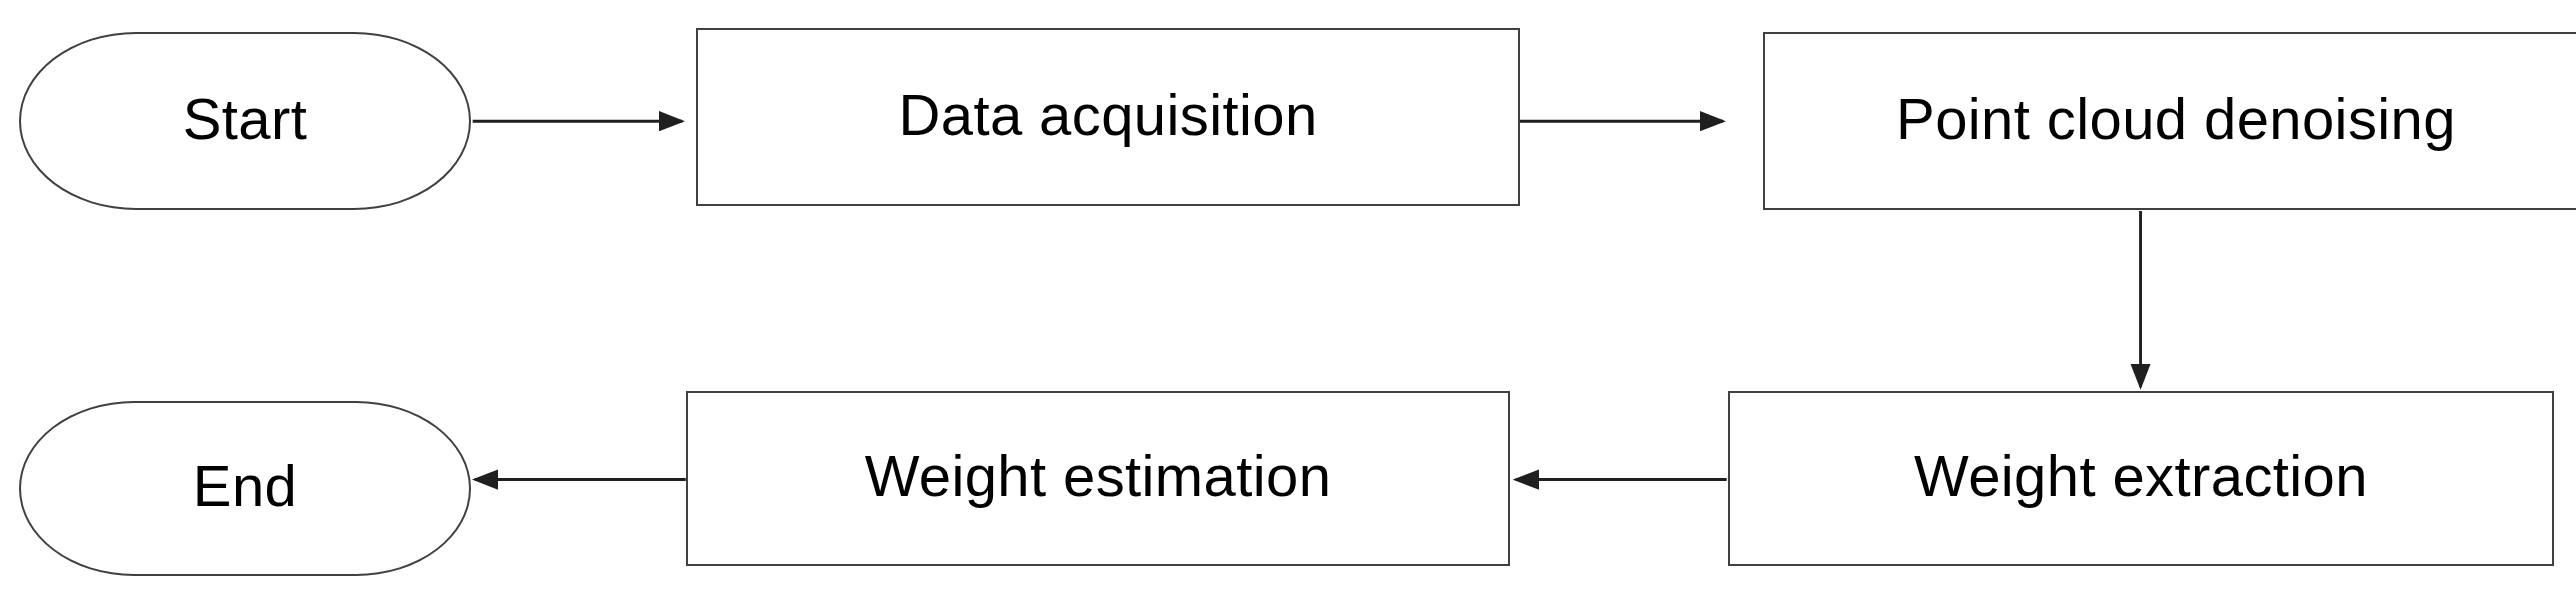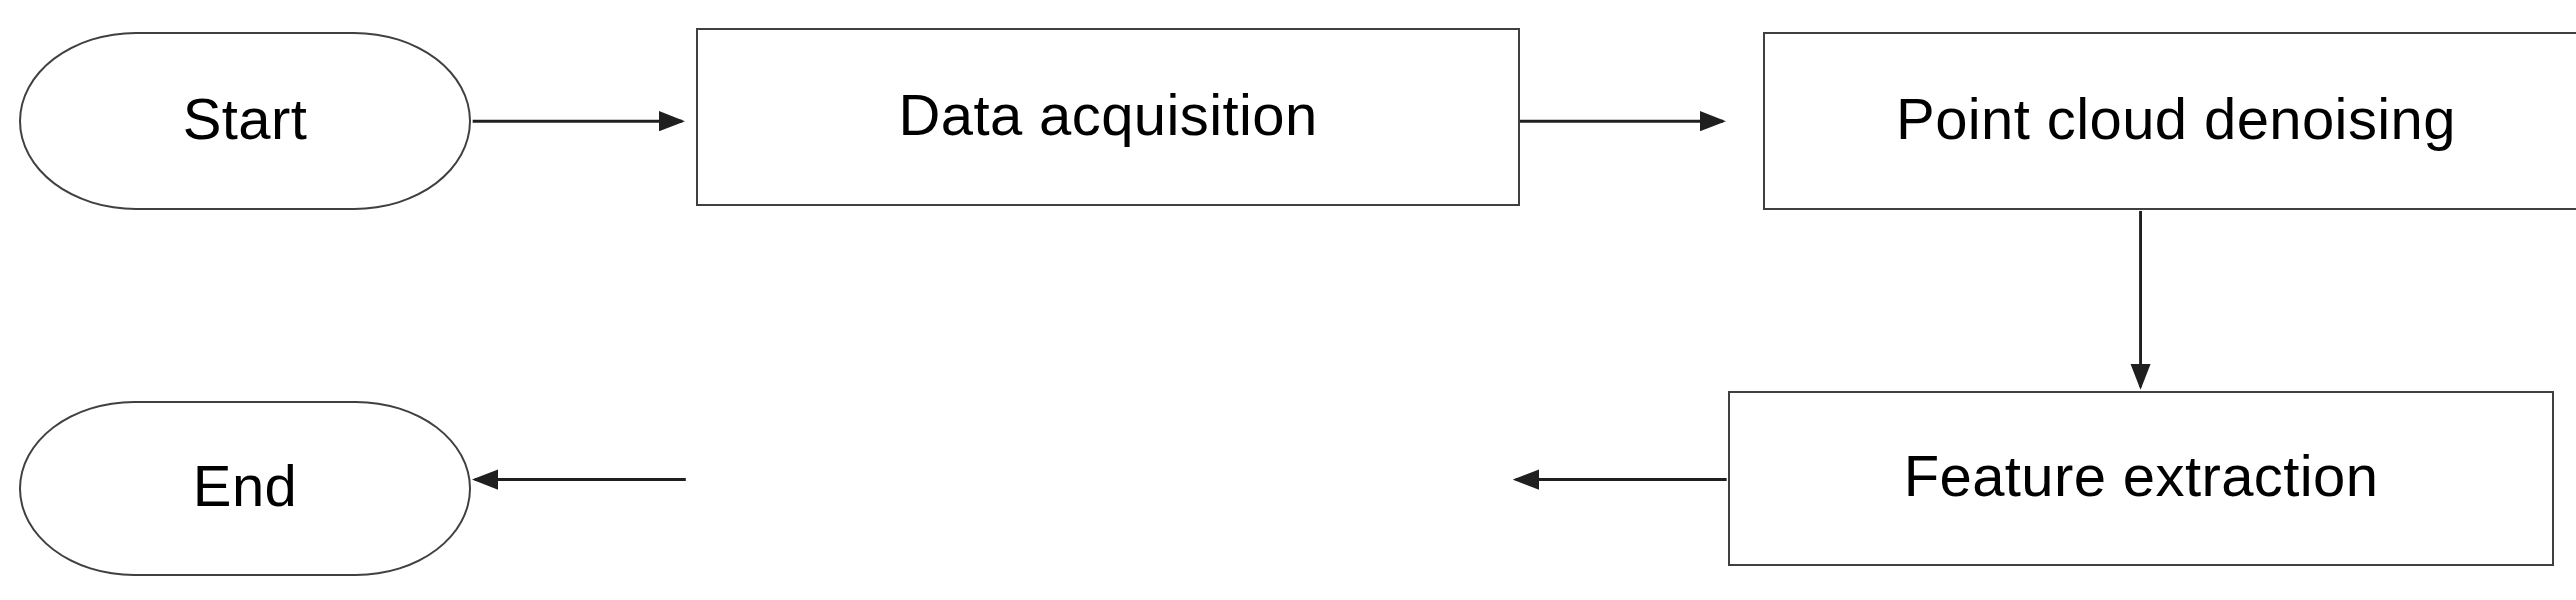--- a/index.html
+++ b/index.html
@@ -78,22 +78,25 @@
 
   <div class="node process" id="node-data-acquisition">
     <span class="label">Data acquisition</span>
   </div>
 
   <div class="node process" id="node-point-cloud">
     <span class="label">Point cloud denoising</span>
   </div>
 
   <div class="node process" id="node-feature-extraction">
-    <span class="label">Feature extraction</span>
+    <span class="label">Weight extraction</span>
   </div>
 
+  <div class="node process" id="node-weight-estimation">
+    <span class="label">Weight estimation</span>
+  </div>
 
   <div class="node terminator" id="node-end">
     <span class="label">End</span>
   </div>
 
 </div>
 
 
 </body></html>

